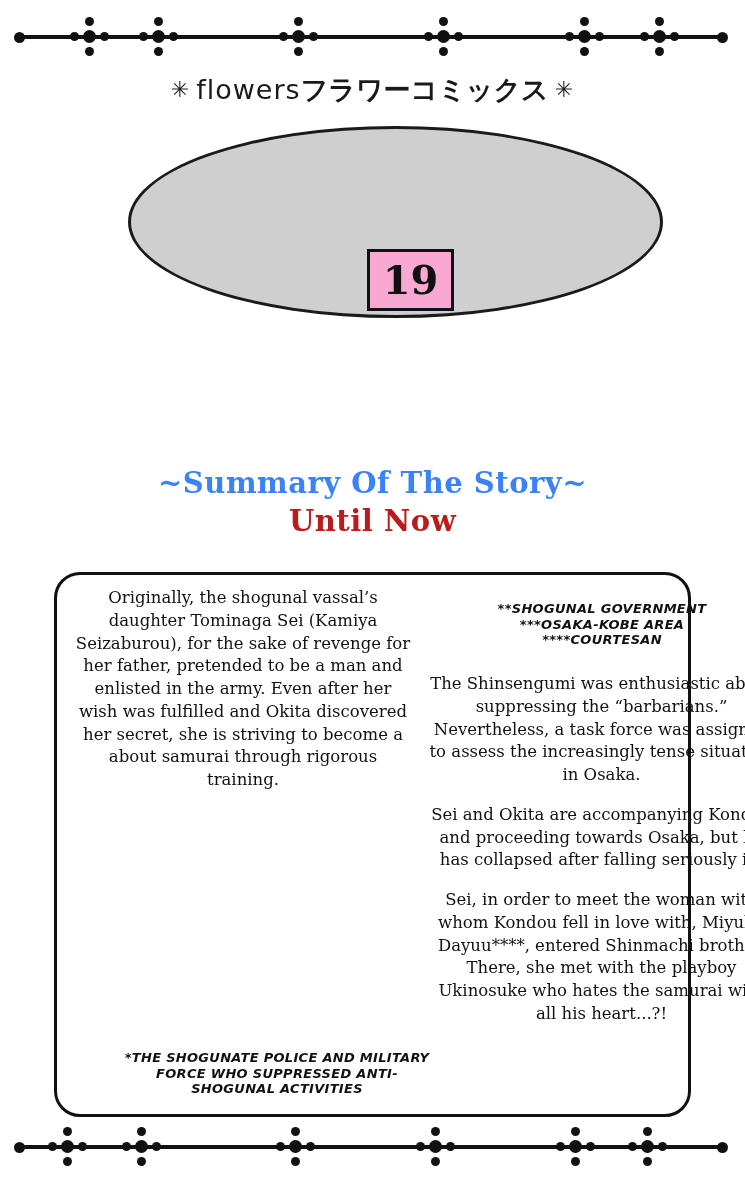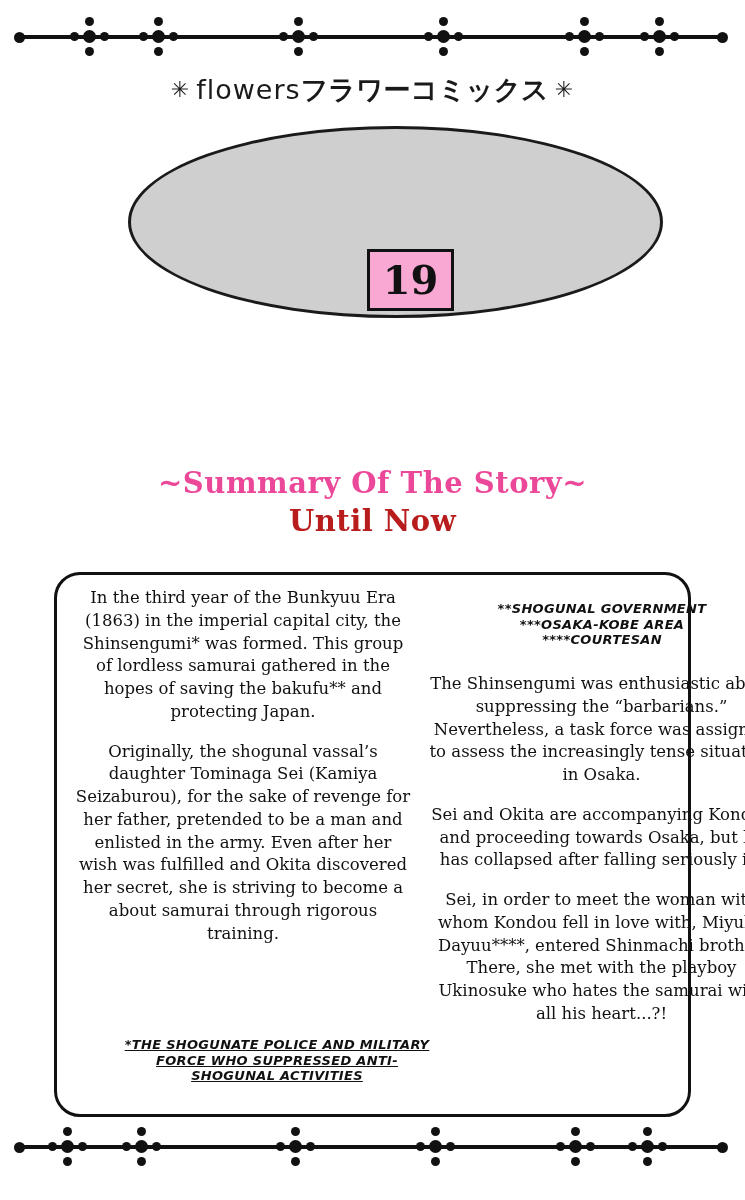--- a/index.html
+++ b/index.html
@@ -134,21 +134,21 @@
   .summary-title {
     position: absolute;
     left: 0;
     top: 466px;
     width: 745px;
     text-align: center;
     font-family: "DejaVu Serif", serif;
     font-weight: bold;
     font-size: 29px;
     letter-spacing: 0.5px;
-    color: #ec4899;
+    color: #3b82f6;
   }
   .summary-subtitle {
     position: absolute;
     left: 0;
     top: 504px;
     width: 745px;
     text-align: center;
     font-family: "DejaVu Serif", serif;
     font-weight: bold;
     font-size: 29px;
@@ -207,23 +207,22 @@
   }
   .footnote-top {
     position: absolute;
     left: 380px;
     top: 26px;
     width: 330px;
   }
   .footnote-bottom {
     position: absolute;
     left: 60px;
-    top: 462px;
+    top: 475px;
     width: 320px;
-    text-decoration: underline;
   }
 </style>
 </head>
 <body>
 
 <div class="deco-border top">
   <div class="deco-line"></div>
   <div class="deco-end" style="left:14px;">
     <div class="dot" style="left:0;top:8px;"></div>
   </div>
@@ -283,21 +282,20 @@
 <div class="volume-box">
   <span class="volume-num">19</span>
 </div>
 
 <div class="summary-title">~Summary Of The Story~</div>
 <div class="summary-subtitle">Until Now</div>
 
 <div class="text-box">
 
   <div class="col col-left">
-    <p class="para">In the third year of the Bunkyuu Era (1863) in the imperial capital city, the Shinsengumi* was formed.  This group of lordless samurai gathered in the hopes of saving the bakufu** and protecting Japan.</p>
     <p class="para">Originally, the shogunal vassal’s daughter Tominaga Sei (Kamiya Seizaburou), for the sake of revenge for her father, pretended to be a man and enlisted in the army. Even after her wish was fulfilled and Okita discovered her secret, she is striving to become a about samurai through rigorous training.</p>
   </div>
 
   <div class="col col-right">
     <div style="height:86px;"></div>
     <p class="para">The Shinsengumi was enthusiastic about suppressing the “barbarians.” Nevertheless, a task force was assigned to assess the increasingly tense situation in Osaka.</p>
     <p class="para">Sei and Okita are accompanying Kondou and proceeding towards Osaka, but he has collapsed after falling seriously ill.</p>
     <p class="para">Sei, in order to meet the woman with whom Kondou fell in love with, Miyuki-Dayuu****, entered Shinmachi brothel. There, she met with the playboy Ukinosuke who hates the samurai with all his heart...?!</p>
   </div>
 

